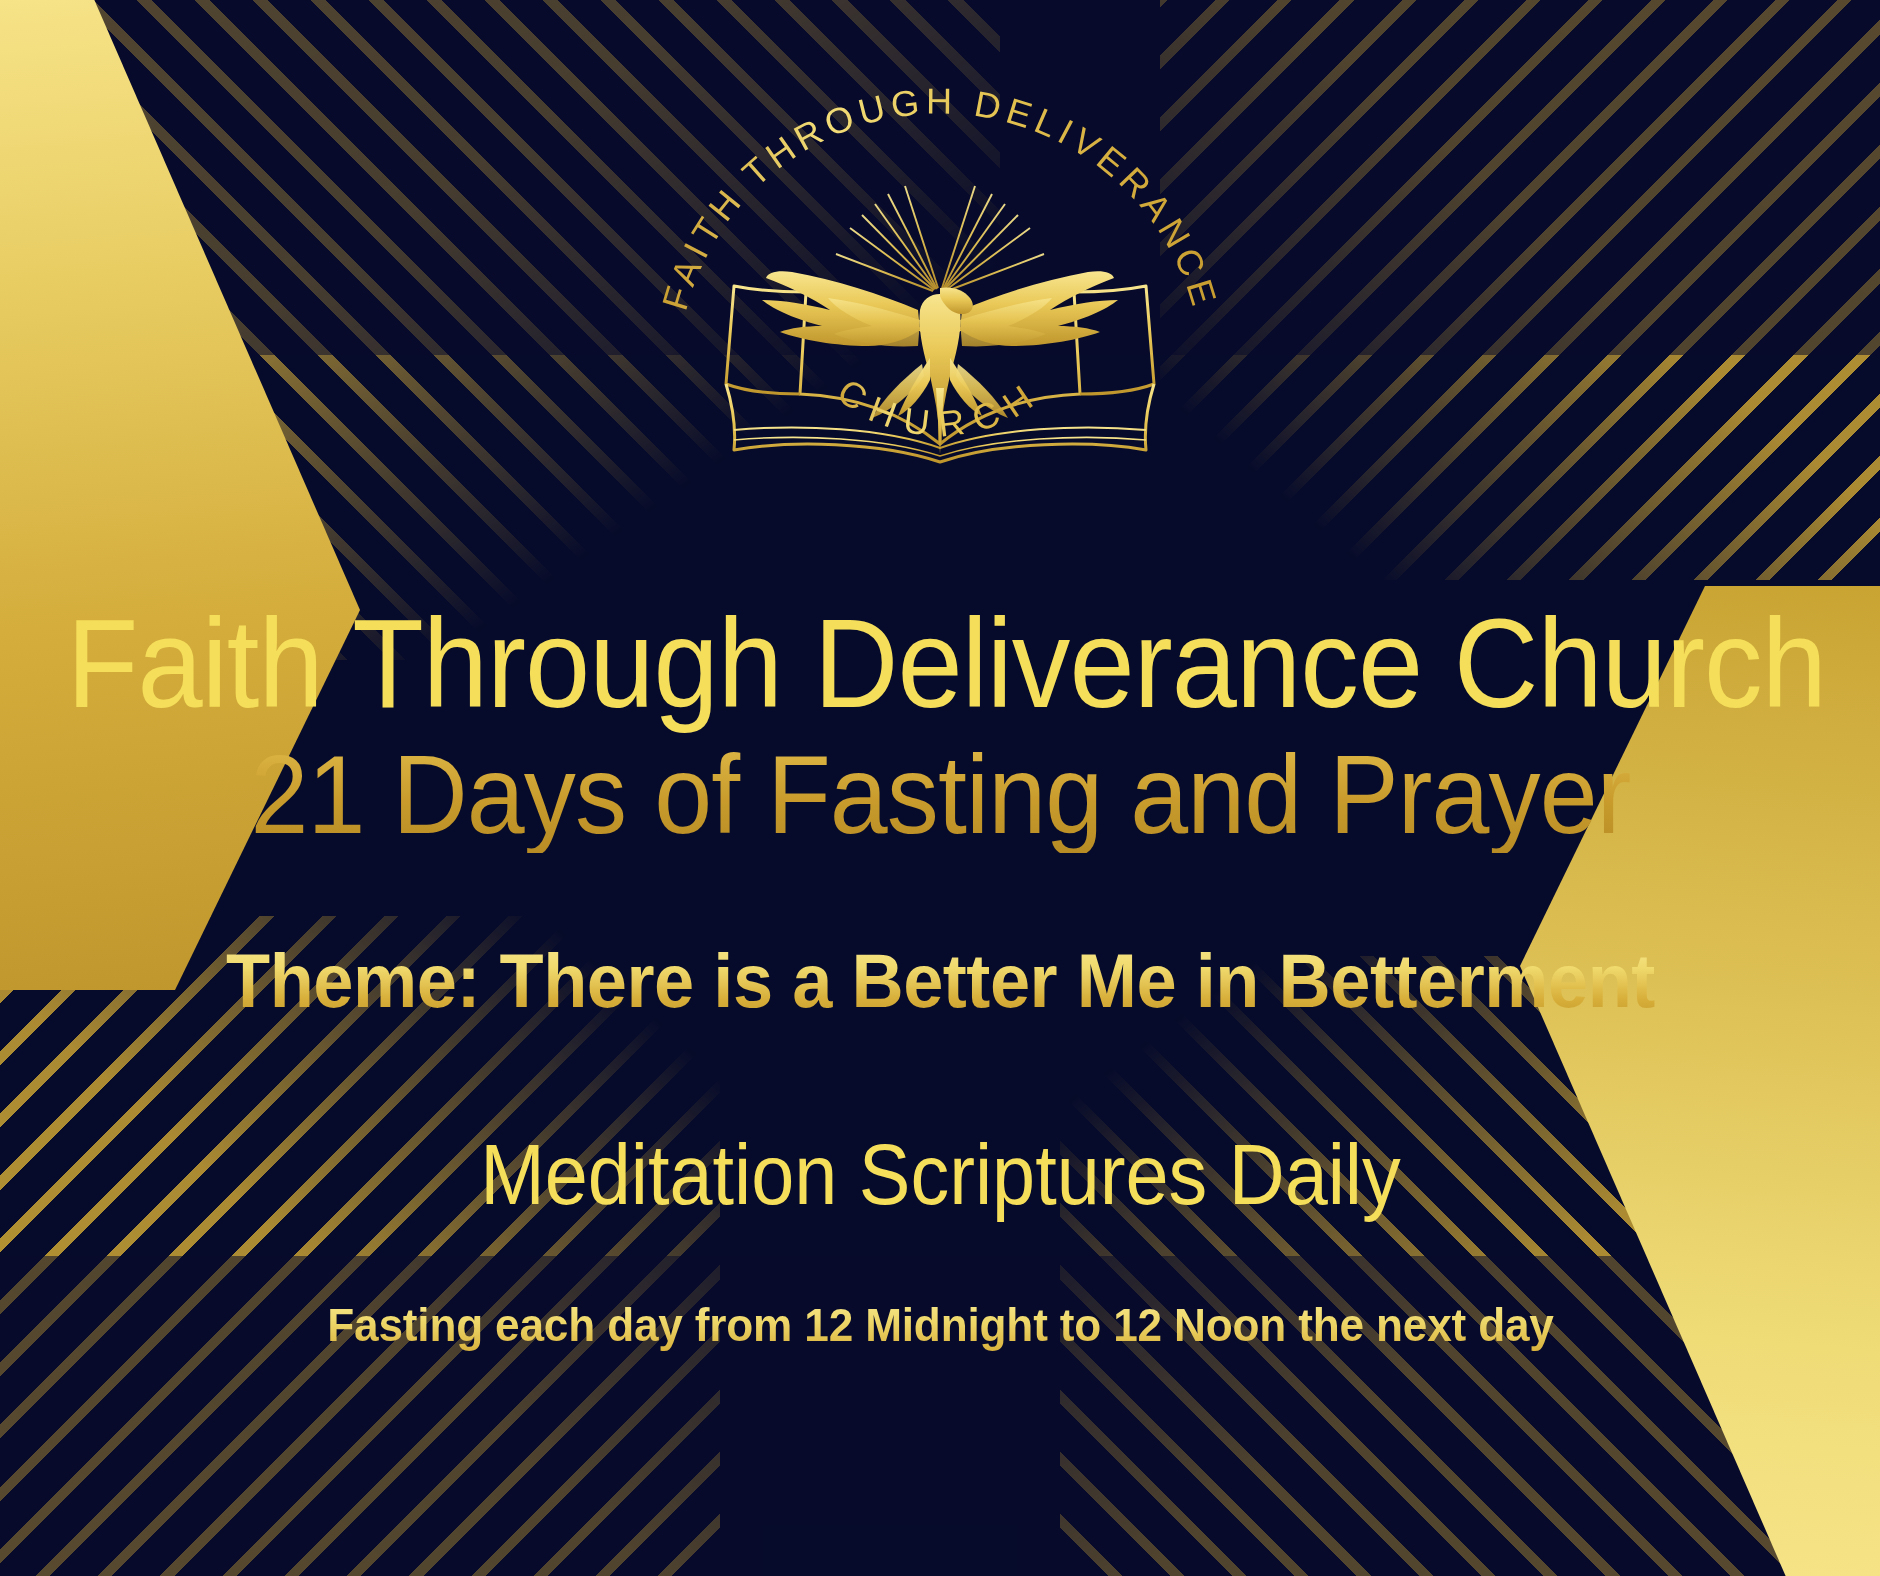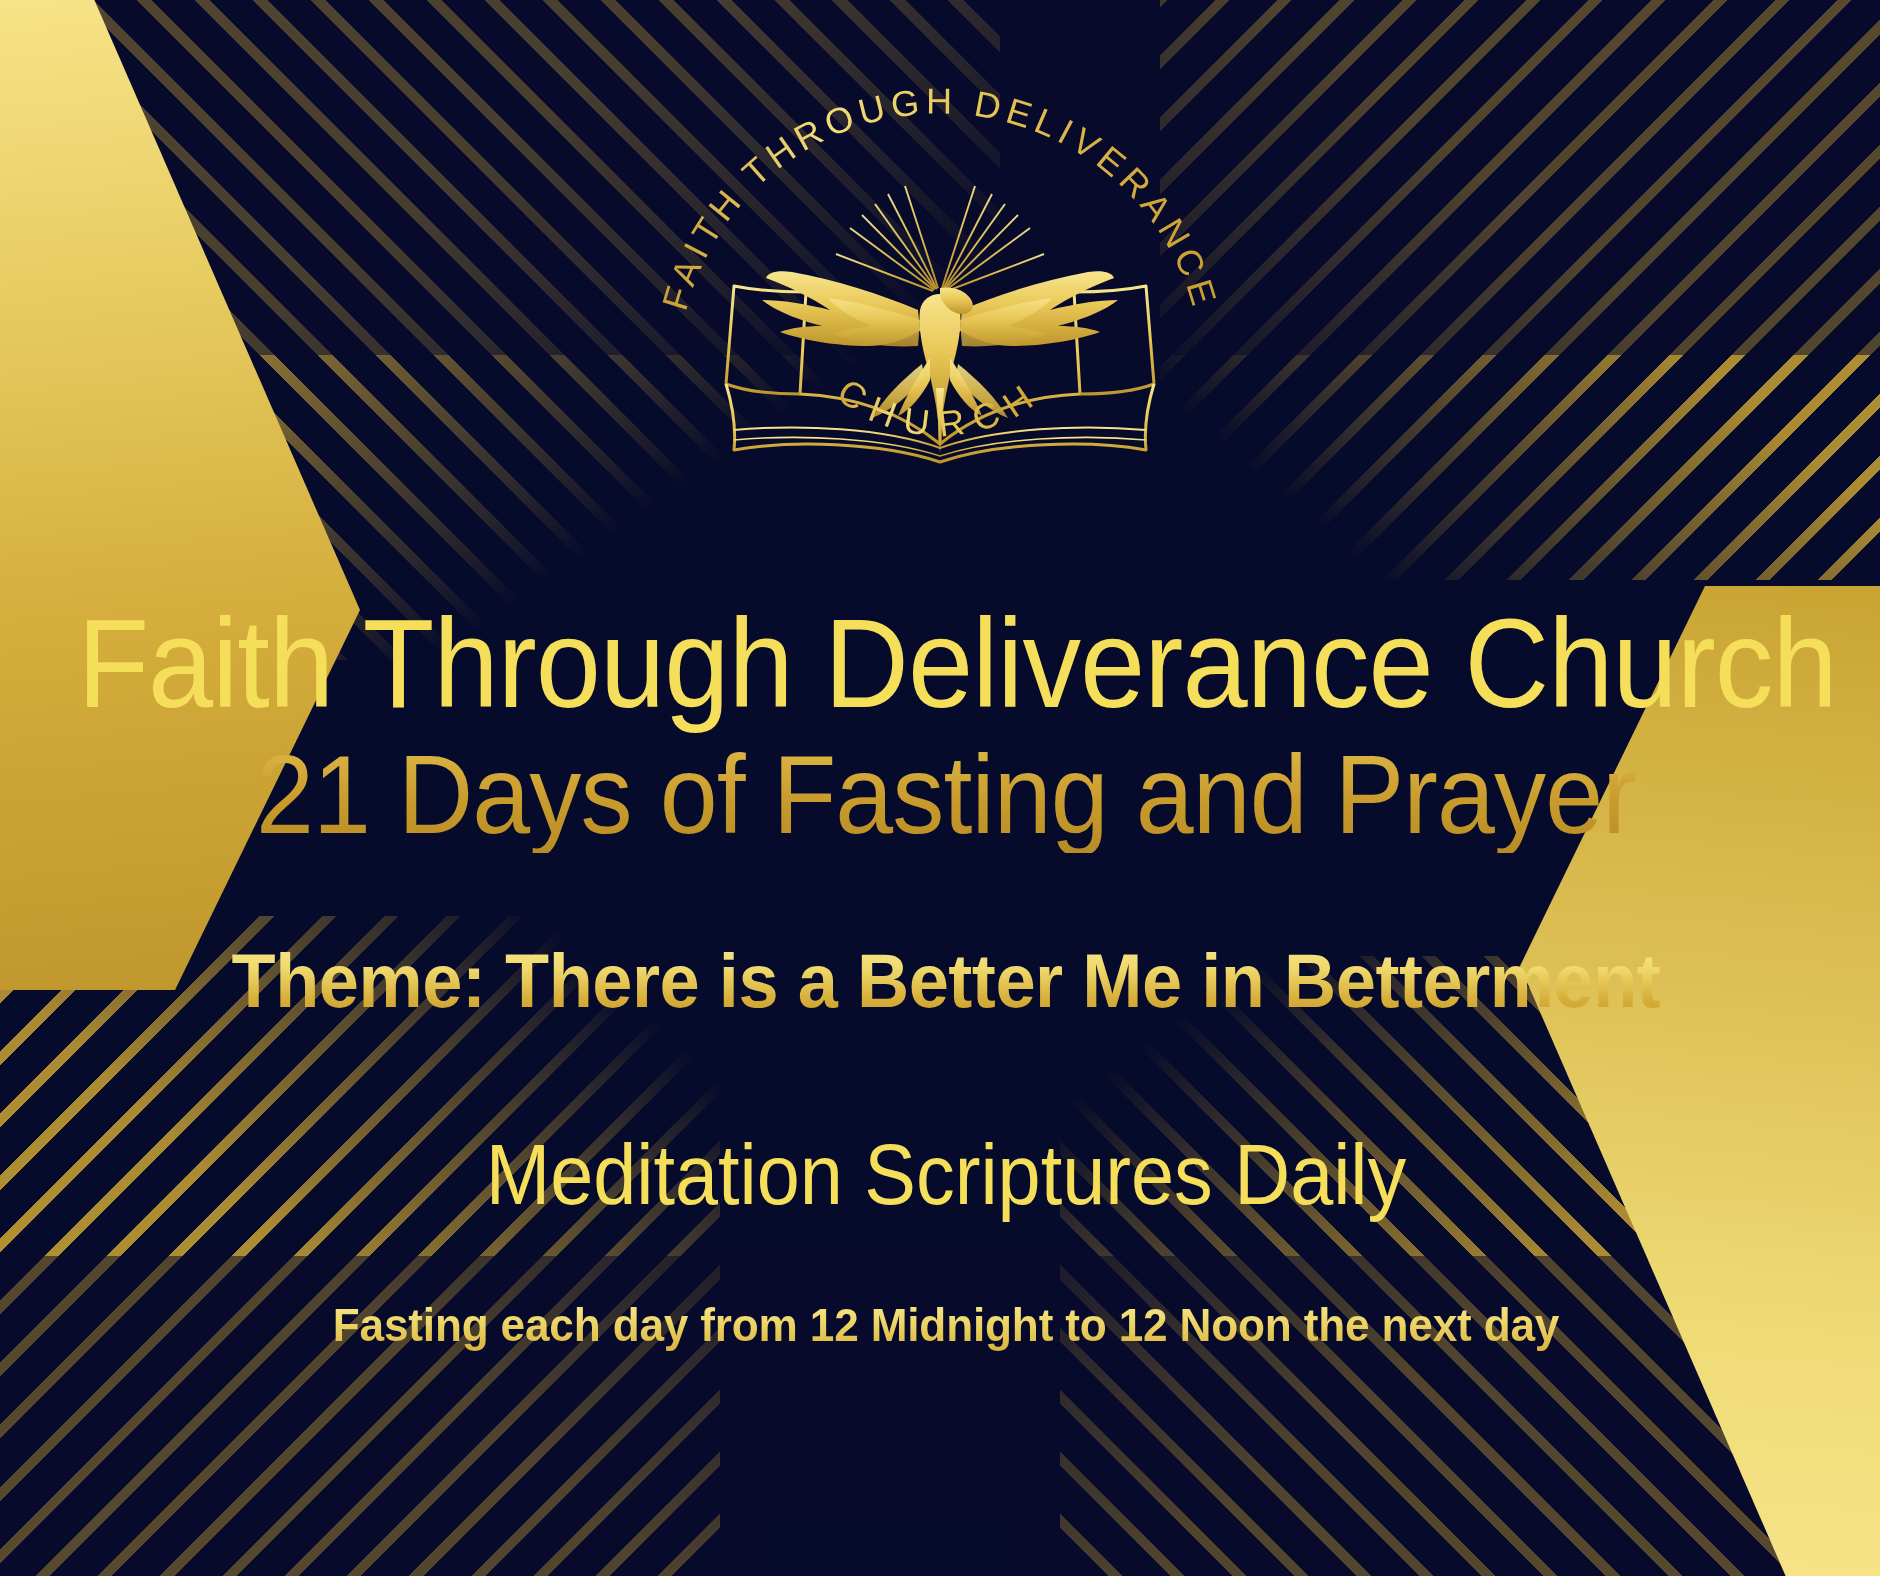--- a/index.html
+++ b/index.html
@@ -82,21 +82,21 @@
     transform: translateX(-50%);
     top: 58px;
     width: 620px;
     height: 430px;
   }
   #logo-block svg { display: block; width: 100%; height: 100%; }
 
   
   #text-block {
     position: absolute;
-    left: 12px; right: 0;
+    left: 1px; right: 0;
     top: 600px;
     text-align: center;
   }
 
   .line-title {
     font-size: 126px;
     line-height: 1.02;
     color: #f5de5a;
     font-weight: 400;
     letter-spacing: -1px;

